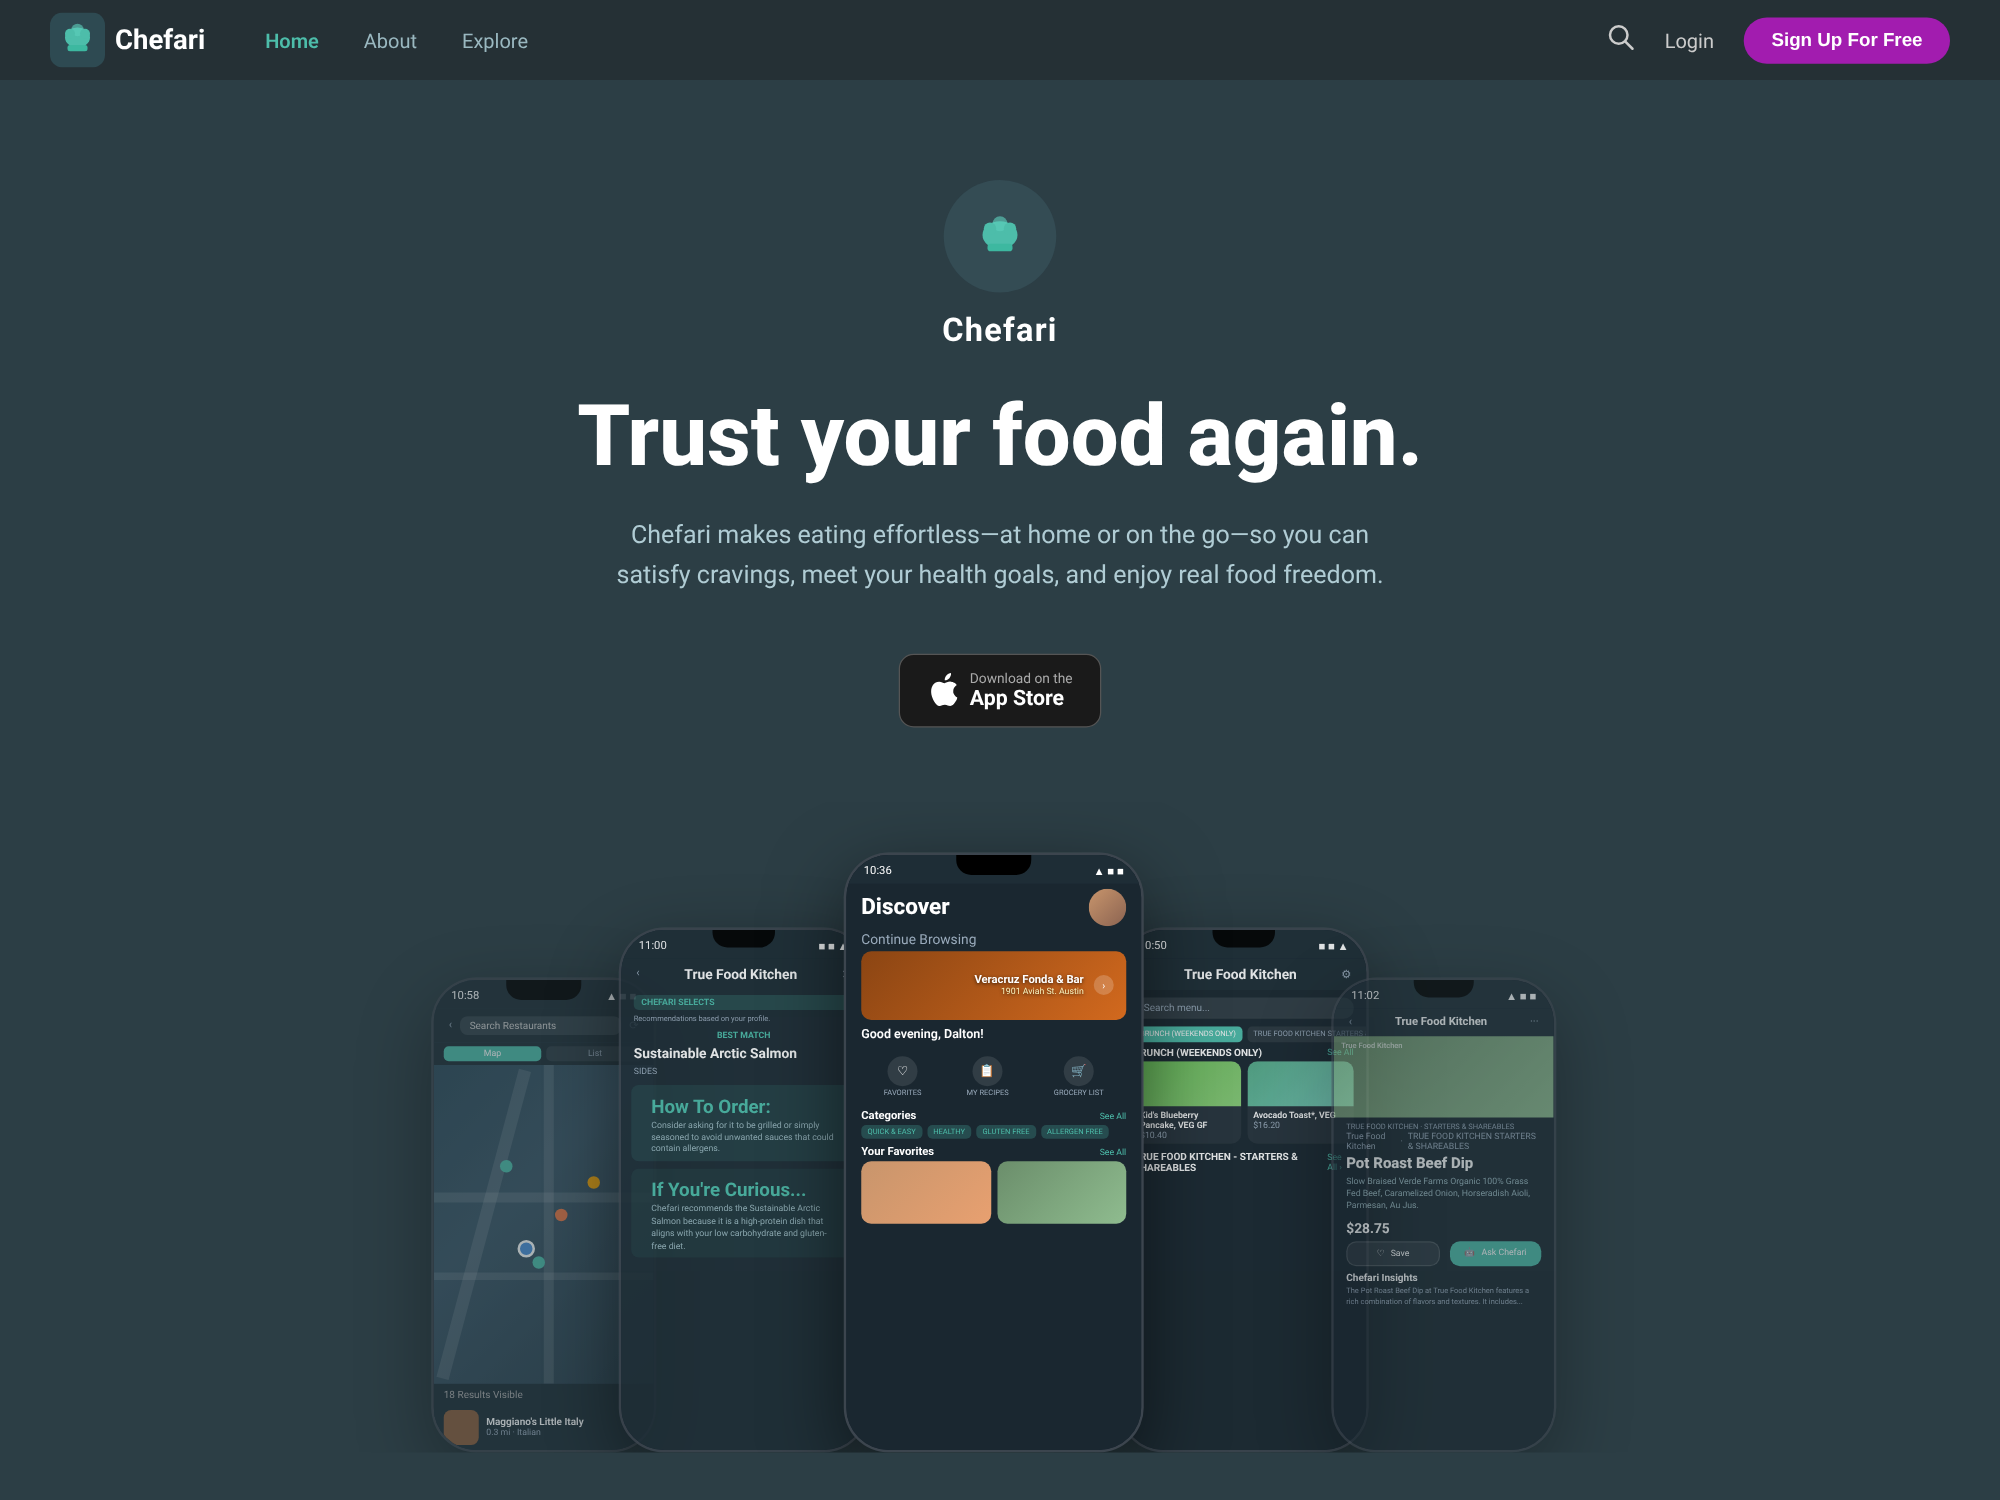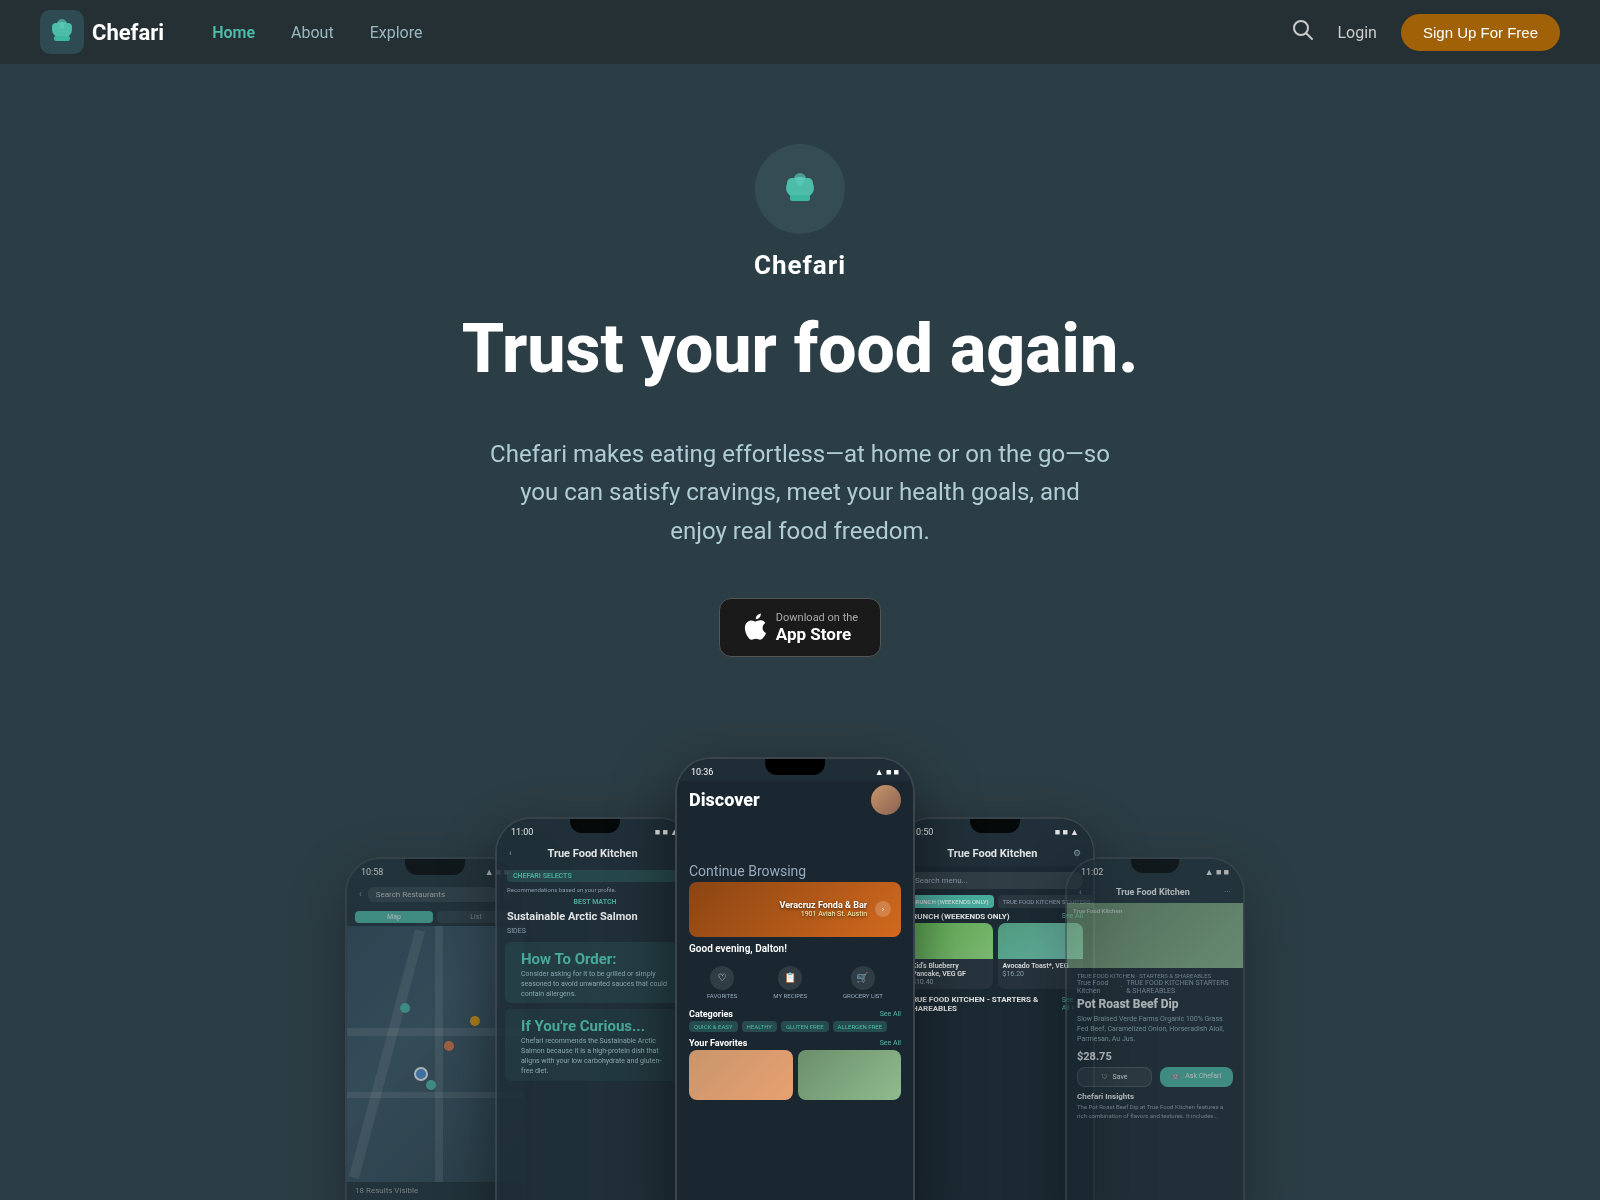--- a/index.html
+++ b/index.html
@@ -74,27 +74,27 @@
       color: #ccc;
     }
 
     .nav-login {
       font-size: 16px;
       color: #ccc;
       cursor: pointer;
     }
 
     .nav-signup-btn {
-      background-color: #a16207;
+      background-color: #a21caf;
       color: #fff;
       border: none;
       border-radius: 24px;
       padding: 10px 22px;
       font-size: 15px;
-      font-weight: 400;
+      font-weight: 700;
       cursor: pointer;
     }
 
     
     .hero {
       display: flex;
       flex-direction: column;
       align-items: center;
       justify-content: center;
       padding: 80px 40px 60px;
@@ -123,26 +123,25 @@
     .hero-headline {
       font-size: 68px;
       font-weight: 800;
       color: #ffffff;
       line-height: 1.1;
       margin-bottom: 24px;
       max-width: 900px;
     }
 
     .hero-subtext {
-      font-size: 24px;
+      font-size: 20px;
       color: #b0ccd4;
       max-width: 620px;
       line-height: 1.6;
       margin-bottom: 48px;
-      margin-top: 24px;
     }
 
     .hero-buttons {
       display: flex;
       align-items: center;
       gap: 20px;
     }
 
     .app-store-btn {
       display: flex;
@@ -748,21 +747,21 @@
         <div class="phone-status-bar">
           <span>10:36</span>
           <span>▲ ■ ■</span>
         </div>
         <div style="display:flex;justify-content:space-between;align-items:center;padding:4px 12px;">
           <div class="disc-header" style="padding:4px 0;">Discover</div>
           <div style="width:30px;height:30px;border-radius:50%;background:#8B6351;overflow:hidden;">
             <div style="width:100%;height:100%;background:linear-gradient(135deg,#c8956c,#8B6351);"></div>
           </div>
         </div>
-        <div style="font-size:14px;color:#9ab;padding:0 12px 3px;margin-top:44px;">Continue Browsing</div>
+        <div style="font-size:11px;color:#9ab;padding:0 12px 3px;">Continue Browsing</div>
         <div class="disc-image" style="height:55px;background:linear-gradient(135deg,#8B4513,#D2691E);display:flex;align-items:center;justify-content:flex-end;padding-right:10px;">
           <div style="text-align:right;">
             <div style="font-size:9px;font-weight:700;color:#fff;text-shadow:0 1px 3px rgba(0,0,0,0.7);">Veracruz Fonda &amp; Bar</div>
             <div style="font-size:7px;color:#ffce;text-shadow:0 1px 3px rgba(0,0,0,0.7);">1901 Aviah St. Austin</div>
           </div>
           <div style="margin-left:8px;width:16px;height:16px;background:rgba(255,255,255,0.2);border-radius:50%;display:flex;align-items:center;justify-content:center;font-size:8px;color:#fff;">›</div>
         </div>
         <div class="disc-greeting">Good evening, Dalton!</div>
         <div class="disc-icons">
           <div class="disc-icon-item">

